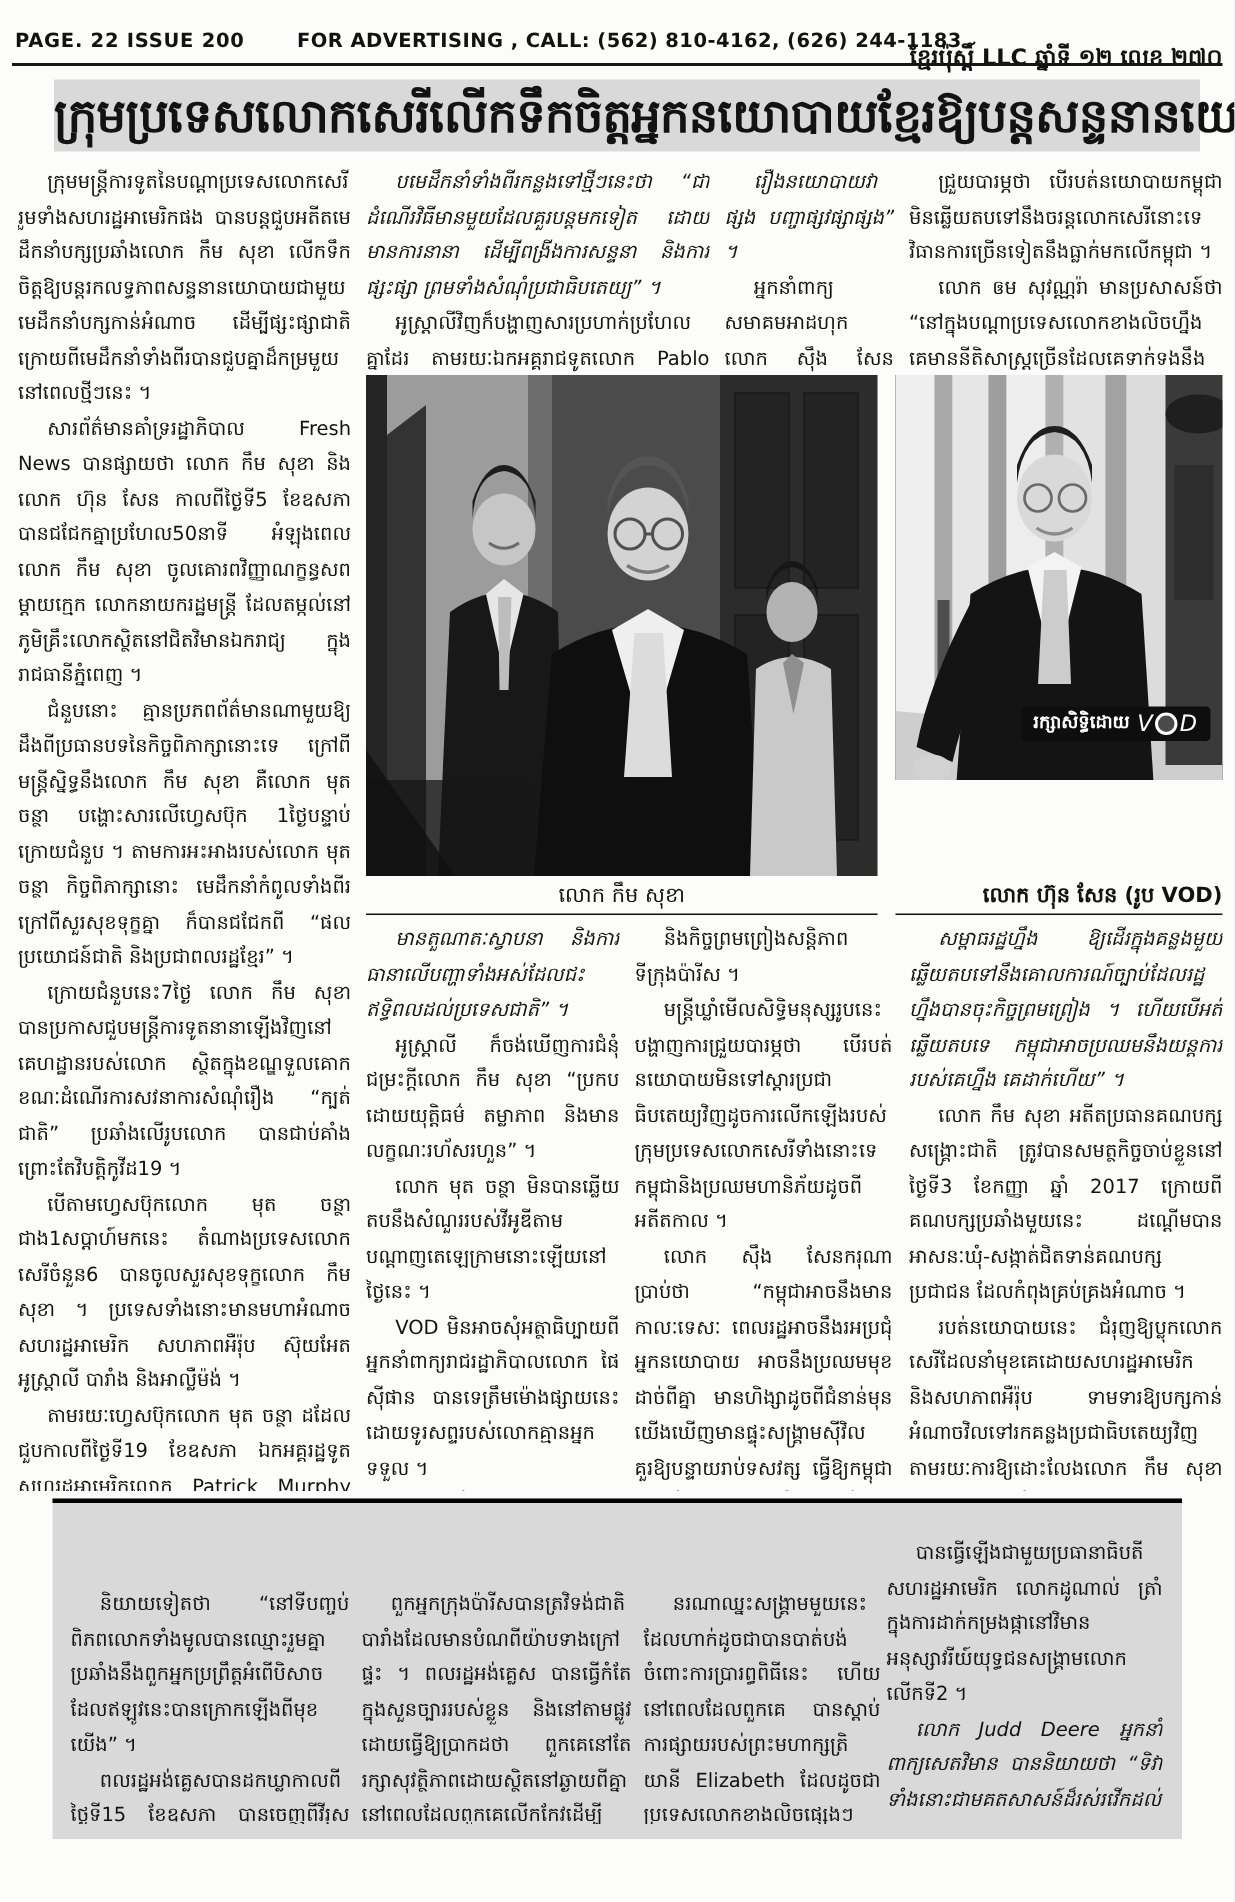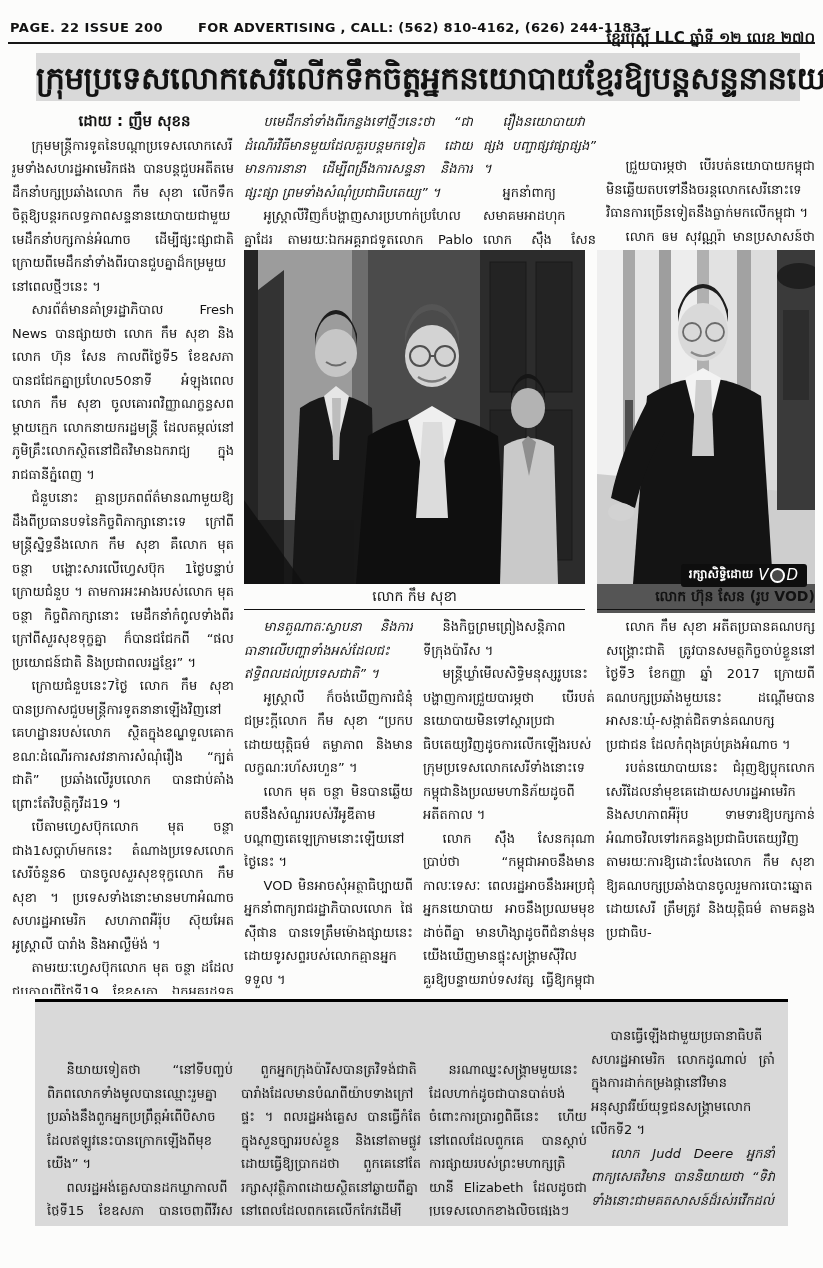--- a/index.html
+++ b/index.html
@@ -51,33 +51,32 @@
   <div class="hdr-left">PAGE. 22  ISSUE 200</div>
   <div class="hdr-center">FOR ADVERTISING ,  CALL: (562) 810-4162, (626) 244-1183</div>
   <div class="hdr-right">ខ្មែរប៉ុស្តិ៍ LLC ឆ្នាំទី ១២  លេខ ២៧០</div>
   <div class="hdr-rule"></div>
 
   <div class="band">
     <h1>ក្រុមប្រទេសលោកសេរីលើកទឹកចិត្តអ្នកនយោបាយខ្មែរឱ្យបន្តសន្ទនានយោបាយដើម្បីផ្សះផ្សាជាតិ</h1>
   </div>
 
   <div class="col" style="left:12px;top:110px;width:222px;height:884px;">
-    <p class="byline">ដោយ : ញឹម សុខន</p>
     <span><p>ក្រុមមន្ត្រីការទូតនៃបណ្តាប្រទេសលោកសេរី រួមទាំងសហរដ្ឋអាមេរិកផង បានបន្តជួបអតីតមេដឹកនាំបក្សប្រឆាំងលោក កឹម សុខា លើកទឹកចិត្តឱ្យបន្តរកលទ្ធភាពសន្ទនានយោបាយជាមួយមេដឹកនាំបក្សកាន់អំណាច ដើម្បីផ្សះផ្សាជាតិ ក្រោយពីមេដឹកនាំទាំងពីរបានជួបគ្នាដ៏កម្រមួយនៅពេលថ្មីៗនេះ ។</p><p>សារព័ត៌មានគាំទ្ររដ្ឋាភិបាល Fresh News បានផ្សាយថា លោក កឹម សុខា និងលោក ហ៊ុន សែន កាលពីថ្ងៃទី5 ខែឧសភា បានជជែកគ្នាប្រហែល50នាទី អំឡុងពេលលោក កឹម សុខា ចូលគោរពវិញ្ញាណក្ខន្ធសពម្តាយក្មេក លោកនាយករដ្ឋមន្ត្រី ដែលតម្កល់នៅភូមិគ្រឹះលោកស្ថិតនៅជិតវិមានឯករាជ្យ ក្នុងរាជធានីភ្នំពេញ ។</p><p>ជំនួបនោះ គ្មានប្រភពព័ត៌មានណាមួយឱ្យដឹងពីប្រធានបទនៃកិច្ចពិភាក្សានោះទេ ក្រៅពីមន្ត្រីស្និទ្ធនឹងលោក កឹម សុខា គឺលោក មុត ចន្ថា បង្ហោះសារលើហ្វេសប៊ុក 1ថ្ងៃបន្ទាប់ក្រោយជំនួប ។ តាមការអះអាងរបស់លោក មុត ចន្ថា កិច្ចពិភាក្សានោះ មេដឹកនាំកំពូលទាំងពីរ ក្រៅពីសួរសុខទុក្ខគ្នា ក៏បានជជែកពី “ផលប្រយោជន៍ជាតិ និងប្រជាពលរដ្ឋខ្មែរ” ។</p><p>ក្រោយជំនួបនេះ7ថ្ងៃ លោក កឹម សុខា បានប្រកាសជួបមន្ត្រីការទូតនានាឡើងវិញនៅគេហដ្ឋានរបស់លោក ស្ថិតក្នុងខណ្ឌទួលគោក ខណៈដំណើរការសវនាការសំណុំរឿង “ក្បត់ជាតិ” ប្រឆាំងលើរូបលោក បានជាប់គាំង ព្រោះតែវិបត្តិកូវីដ19 ។</p><p>បើតាមហ្វេសប៊ុកលោក មុត ចន្ថា ជាង1សប្តាហ៍មកនេះ តំណាងប្រទេសលោកសេរីចំនួន6 បានចូលសួរសុខទុក្ខលោក កឹម សុខា ។ ប្រទេសទាំងនោះមានមហាអំណាចសហរដ្ឋអាមេរិក សហភាពអឺរ៉ុប ស៊ុយអែត អូស្ត្រាលី បារាំង និងអាល្លឺម៉ង់ ។</p><p>តាមរយៈហ្វេសប៊ុកលោក មុត ចន្ថា ដដែល ជួបកាលពីថ្ងៃទី19 ខែឧសភា ឯកអគ្គរដ្ឋទូតសហរដ្ឋអាមេរិកលោក Patrick Murphy ស្វាគមន៍ការដែលមេដឹកនាំបក្សកាន់អំណាចលោក ហ៊ុន សែន និងអតីតមេដឹកនាំបក្សប្រឆាំងលោក កឹម សុខា កំពុងជាប់បណ្ដឹងនៅឡើយនោះ រកពេលជួបពិភាក្សាទល់មុខគ្នា ។</p></span>
   </div>
 
   <div class="col" style="left:244px;top:110px;width:229px;height:138px;">
     <p class="lead-italic">បមេដឹកនាំទាំងពីរកន្លងទៅថ្មីៗនេះថា “ជាដំណើរវិធីមានមួយដែលគួរបន្តមកទៀត ដោយមានការនានា ដើម្បីពង្រីងការសន្ទនា និងការផ្សះផ្សា ព្រមទាំងសំណុំប្រជាធិបតេយ្យ” ។</p>
     <span><p>អូស្ត្រាលីវិញក៏បង្ហាញសារប្រហាក់ប្រហែលគ្នាដែរ តាមរយៈឯកអគ្គរាជទូតលោក Pablo Kang បាន “បន្តលើកទឹកចិត្តឱ្យបន្តជួបសន្ទនាដែល</p></span>
   </div>
   <div class="col" style="left:483px;top:110px;width:113px;height:138px;">
     <p class="lead-italic">រឿងនយោបាយវាផ្សង បញ្ចាផ្សវផ្សាផ្សង” ។</p>
     <span><p>អ្នកនាំពាក្យសមាគមអាដហុក លោក ស៊ឹង សែនករុណា ចាត់សារជំរុញរបស់ក្រុមប្រទេសលោកសេរីនេះ ជាការជំរុញវិញអ្នកនយោបាយខ្មែរឱ្យប្រកួតអំណាចឆ្ពោះយន្តការប្រជាធិបតេយ្យ ស្របតាមរដ្ឋធម្ម</p></span>
   </div>
-  <div class="col" style="left:606px;top:110px;width:209px;height:138px;margin-top:44px;">
+  <div class="col" style="left:606px;top:110px;width:209px;height:138px;">
     <span><p>ជ្រួយបារម្ភថា បើរបត់នយោបាយកម្ពុជាមិនឆ្លើយតបទៅនឹងចរន្តលោកសេរីនោះទេ វិធានការច្រើនទៀតនឹងធ្លាក់មកលើកម្ពុជា ។</p><p>លោក ឲម សុវណ្ណរ៉ា មានប្រសាសន៍ថា “នៅក្នុងបណ្តាប្រទេសលោកខាងលិចហ្នឹង គេមាននីតិសាស្ត្រច្រើនដែលគេទាក់ទងនឹងបណ្តារដ្ឋនីមួយៗ ហើយគេយកយន្តការហ្នឹងដាក់</p></span>
   </div>
 
   <div class="photo" style="left:244px;top:250px;width:341px;height:334px;">
     <svg width="341" height="334" viewBox="0 0 341 334">
       <rect width="341" height="334" fill="#4b4b4b"></rect>
       <rect x="0" y="0" width="108" height="334" fill="#9c9c9c"></rect>
       <rect x="108" y="0" width="16" height="334" fill="#6d6d6d"></rect>
       <rect x="236" y="0" width="105" height="334" fill="#2c2c2c"></rect>
       <rect x="246" y="12" width="36" height="130" fill="#232323" stroke="#1a1a1a"></rect>
@@ -108,21 +107,21 @@
       <path d="M278 192 L284 186 L292 192 L285 226 Z" fill="#8f8f8f"></path>
       <ellipse cx="284" cy="158" rx="17" ry="20" fill="#b3b3b3"></ellipse>
       <path d="M267 152 Q269 130 284 128 Q299 130 301 152 L301 142 Q294 124 284 124 Q274 124 267 142 Z" fill="#161616"></path>
       <rect x="0" y="270" width="110" height="64" fill="#171717" opacity="0.75"></rect>
       <path d="M0 250 L60 334 L0 334 Z" fill="#101010" opacity="0.8"></path>
     </svg>
   </div>
   <div class="caption" style="left:244px;top:587px;width:341px;">លោក កឹម សុខា</div>
   <div class="caption-rule" style="left:244px;top:609px;width:341px;"></div>
 
-  <div class="photo" style="left:597px;top:250px;width:218px;height:363px;">
+  <div class="photo" style="left:597px;top:250px;width:218px;height:270px;">
     <svg width="218" height="334" viewBox="0 0 218 334">
       <rect width="218" height="334" fill="#d8d8d8"></rect>
       <rect x="0" y="0" width="26" height="230" fill="#efefef"></rect>
       <rect x="26" y="0" width="12" height="230" fill="#a8a8a8"></rect>
       <rect x="38" y="0" width="24" height="230" fill="#e6e6e6"></rect>
       <rect x="62" y="0" width="12" height="230" fill="#9e9e9e"></rect>
       <rect x="74" y="0" width="26" height="230" fill="#ededed"></rect>
       <rect x="100" y="0" width="12" height="230" fill="#b0b0b0"></rect>
       <rect x="112" y="0" width="28" height="230" fill="#e2e2e2"></rect>
       <rect x="140" y="0" width="14" height="230" fill="#a2a2a2"></rect>
@@ -158,20 +157,21 @@
   <div class="caption-rule" style="left:597px;top:609px;width:218px;"></div>
 
   <div class="col" style="left:244px;top:615px;width:169px;height:379px;">
     <p class="lead-italic">មានតួណាតៈស្វាបនា និងការធានាលើបញ្ហាទាំងអស់ដែលជះឥទ្ធិពលដល់ប្រទេសជាតិ” ។</p>
     <span><p>អូស្ត្រាលី ក៏ចង់ឃើញការជំនុំជម្រះក្តីលោក កឹម សុខា “ប្រកបដោយយុត្តិធម៌ តម្លាភាព និងមានលក្ខណៈរហ័សរហួន” ។</p><p>លោក មុត ចន្ថា មិនបានឆ្លើយតបនឹងសំណួររបស់វីអូឌីតាមបណ្តាញតេឡេក្រាមនោះឡើយនៅថ្ងៃនេះ ។</p><p>VOD មិនអាចសុំអត្ថាធិប្បាយពីអ្នកនាំពាក្យរាជរដ្ឋាភិបាលលោក ផៃ ស៊ីផាន បានទេត្រឹមម៉ោងផ្សាយនេះ ដោយទូរសព្ទរបស់លោកគ្មានអ្នកទទួល ។</p><p>ប៉ុន្តែអ្នកនាំពាក្យគណបក្សប្រជាជនកម្ពុជា លោក សុខ ឥសាន ហៅសាររបស់ក្រុមប្រទេសលោកសេរីទាំងនោះ គ្រាន់តែជាមនោ-</p></span>
   </div>
   <div class="col" style="left:423px;top:615px;width:172px;height:379px;">
     <span><p>និងកិច្ចព្រមព្រៀងសន្តិភាពទីក្រុងប៉ារីស ។</p><p>មន្ត្រីឃ្លាំមើលសិទ្ធិមនុស្សរូបនេះ បង្ហាញការជ្រួយបារម្ភថា បើរបត់នយោបាយមិនទៅស្តារប្រជាធិបតេយ្យវិញដូចការលើកឡើងរបស់ក្រុមប្រទេសលោកសេរីទាំងនោះទេ កម្ពុជានិងប្រឈមហានិភ័យដូចពីអតីតកាល ។</p><p>លោក ស៊ឹង សែនករុណា ប្រាប់ថា “កម្ពុជាអាចនឹងមានកាលៈទេសៈ ពេលរដ្ឋអាចនឹងរអប្រជុំអ្នកនយោបាយ អាចនឹងប្រឈមមុខដាច់ពីគ្នា មានហិង្សាដូចពីជំនាន់មុន យើងឃើញមានផ្ទុះសង្គ្រាមស៊ីវិលគួរឱ្យបន្ទាយរាប់ទសវត្ស ធ្វើឱ្យកម្ពុជាខ្ទេចខ្ទាំ បង្ហូរឈាមគ្នាមិនចេះចប់</p></span>
   </div>
   <div class="col" style="left:606px;top:615px;width:209px;height:379px;">
+    <p class="lead-italic">សម្ពាធរដ្ឋហ្នឹង ឱ្យដើរក្នុងគន្លងមួយឆ្លើយតបទៅនឹងគោលការណ៍ច្បាប់ដែលរដ្ឋហ្នឹងបានចុះកិច្ចព្រមព្រៀង ។ ហើយបើអត់ឆ្លើយតបទេ កម្ពុជាអាចប្រឈមនឹងយន្តការរបស់គេហ្នឹង គេដាក់ហើយ” ។</p>
     <span><p>លោក កឹម សុខា អតីតប្រធានគណបក្សសង្គ្រោះជាតិ ត្រូវបានសមត្ថកិច្ចចាប់ខ្លួននៅថ្ងៃទី3 ខែកញ្ញា ឆ្នាំ 2017 ក្រោយពីគណបក្សប្រឆាំងមួយនេះ ដណ្តើមបានអាសនៈឃុំ-សង្កាត់ជិតទាន់គណបក្សប្រជាជន ដែលកំពុងគ្រប់គ្រងអំណាច ។</p><p>របត់នយោបាយនេះ ជំរុញឱ្យប្លុកលោកសេរីដែលនាំមុខគេដោយសហរដ្ឋអាមេរិក និងសហភាពអឺរ៉ុប ទាមទារឱ្យបក្សកាន់អំណាចវិលទៅរកគន្លងប្រជាធិបតេយ្យវិញ តាមរយៈការឱ្យដោះលែងលោក កឹម សុខា ឱ្យគណបក្សប្រឆាំងបានចូលរួមការបោះឆ្នោតដោយសេរី ត្រឹមត្រូវ និងយុត្តិធម៌ តាមគន្លងប្រជាធិប-</p></span>
   </div>
 
   <div class="section2">
     <div class="col" style="left:556px;top:22px;width:184px;height:190px;">
       <span><p>បានធ្វើឡើងជាមួយប្រធានាធិបតីសហរដ្ឋអាមេរិក លោកដូណាល់ ត្រាំក្នុងការដាក់កម្រងផ្កានៅវិមានអនុស្សាវរីយ៍យុទ្ធជនសង្គ្រាមលោកលើកទី2 ។</p></span>
       <p class="italic">លោក Judd Deere អ្នកនាំពាក្យសេតវិមាន បាននិយាយថា “ទិវាទាំងនោះជាមគតសាសន៍ដ៏រស់រវើកដល់ស្មារតីនៃការលះបង់ និងជ័យជម្នះរបស់ពលរដ្ឋអាមេរិកាំង ជាពិសេសក្នុងថ្ងៃដ៏ខ្លូងឱងនេះតាមរយៈសួគត្រឹកតក្រងនៃការជចក់ដេញដោលជាប្រវត្តិសាស្ត្រ” ។</p>
       
     </div>
     <div class="col" style="left:12px;top:56px;width:186px;height:158px;">

